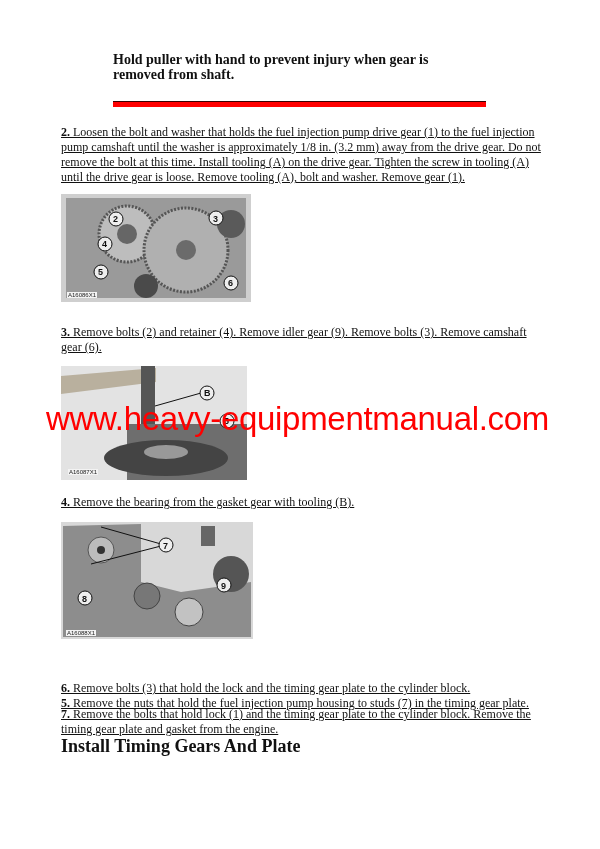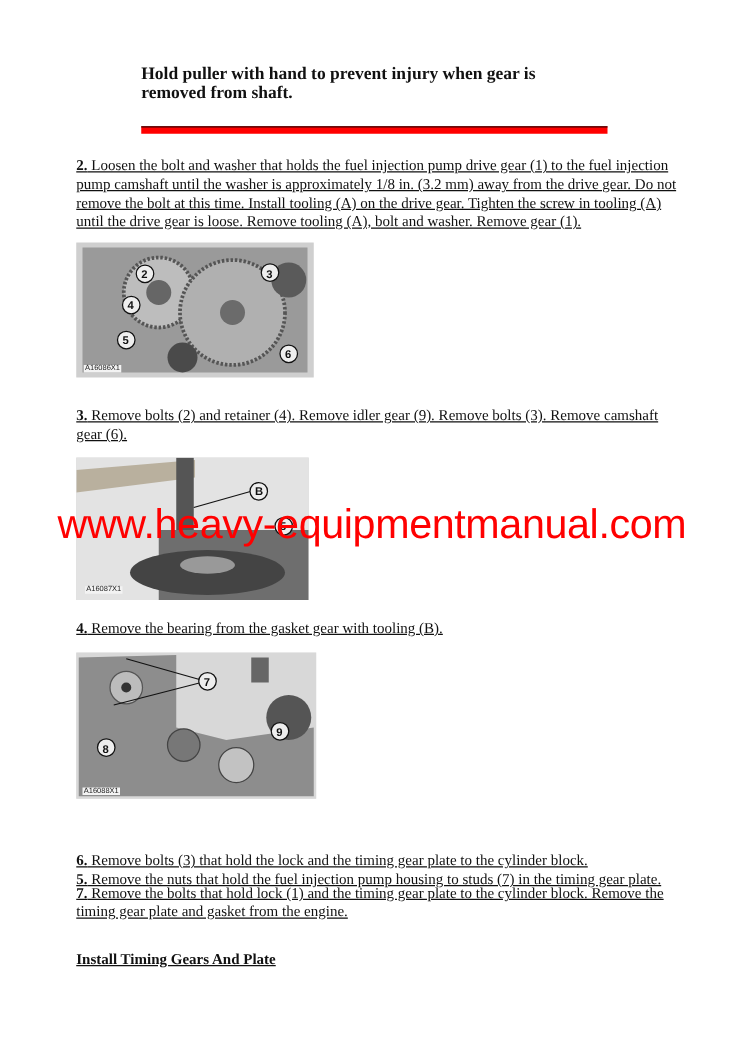--- a/index.html
+++ b/index.html
@@ -22,22 +22,22 @@
   .step b { font-weight: bold; }
   .fig {
     position: absolute; background: #d7d7d7; overflow: hidden;
   }
   .fig svg { display: block; }
   .fig-id {
     position: absolute; font-family: "Liberation Sans", sans-serif;
     font-size: 6px; color: #222; background: #f3f3f3; padding: 0 1px;
   }
   .heading {
-    position: absolute; left: 61px; top: 760px;
-    font-weight: bold; font-size: 12px; text-decoration: underline;
+    position: absolute; left: 61px; top: 736px;
+    font-weight: bold; font-size: 18px;
   }
   .watermark {
     position: absolute; left: 14px; top: 400px;
     font-family: "Liberation Sans", sans-serif; font-size: 33px;
     color: #ff0000; letter-spacing: -0.3px; white-space: nowrap; margin-left: 32px;
   }
 </style>
 </head>
 <body>
 

